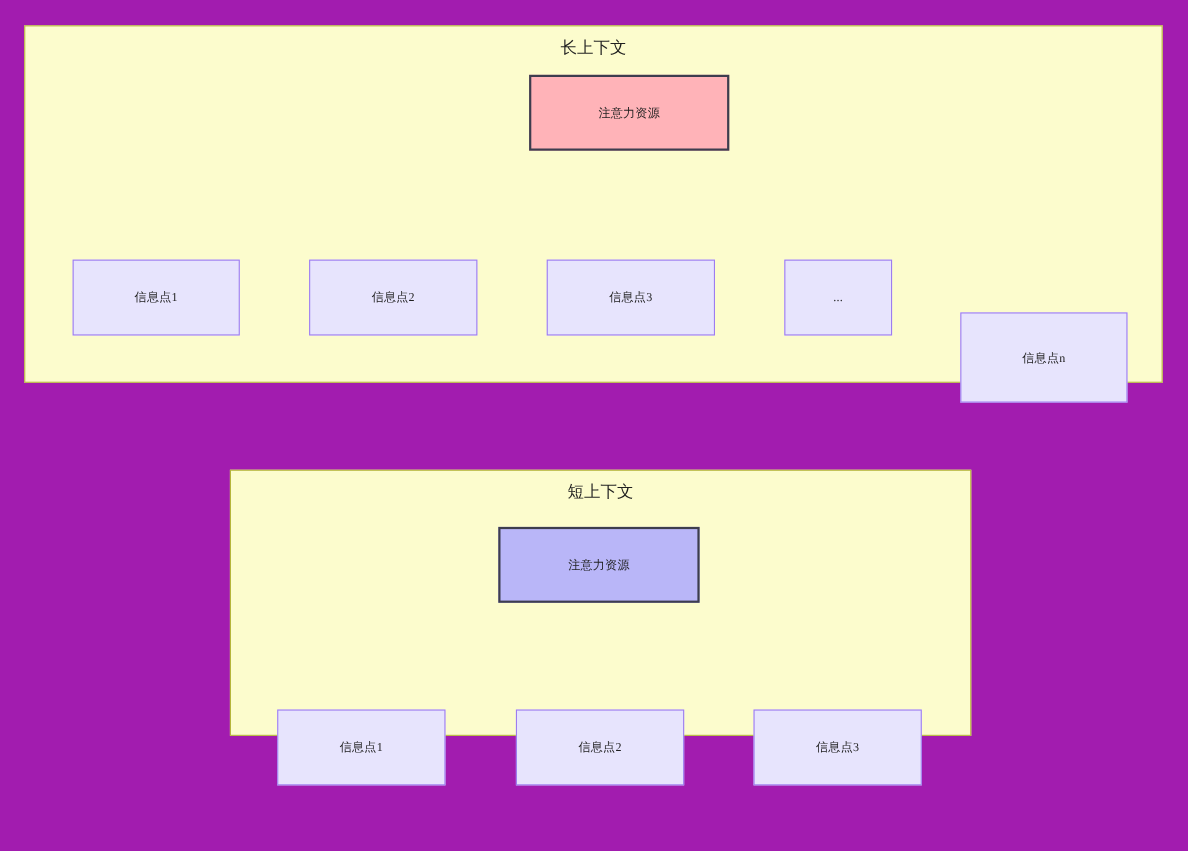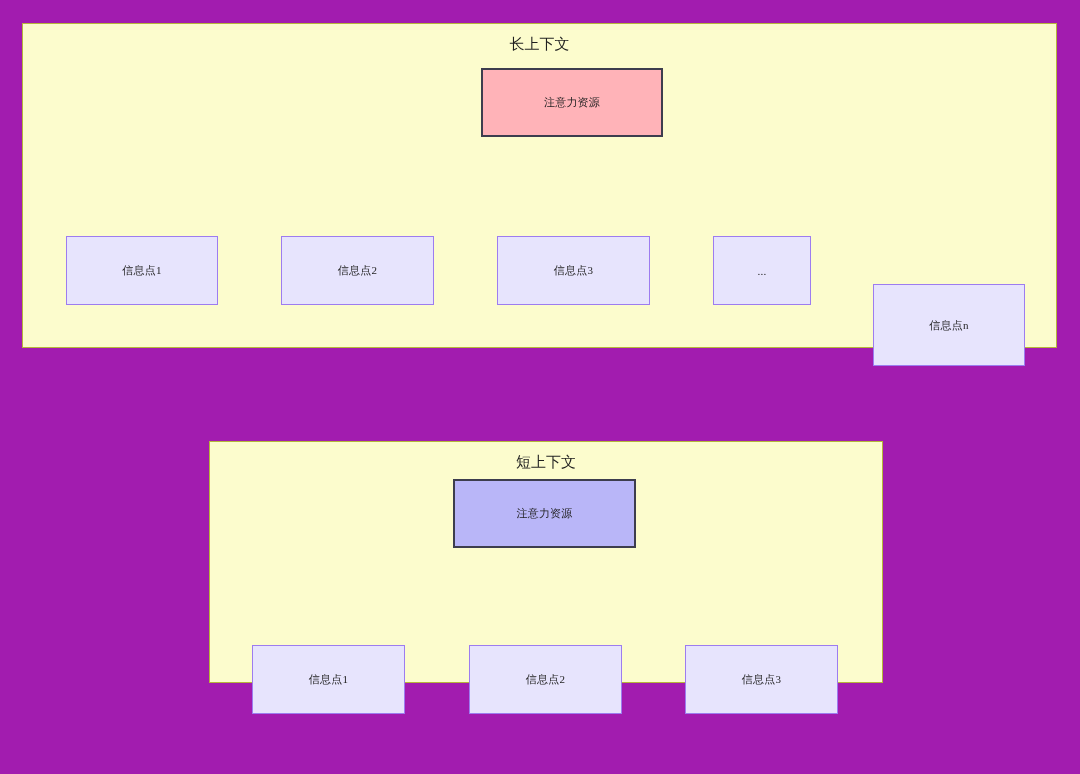--- a/index.html
+++ b/index.html
@@ -22,21 +22,21 @@
   }
 
   
   .group-box {
     position: absolute;
     background: #fcfccd;
     border: 1.5px solid #b5b53b;
     box-sizing: border-box;
   }
   #group-long  { left: 22px;  top: 23px;  width: 1035px; height: 325px; }
-  #group-short { left: 209px; top: 441px; width: 674px;  height: 242px; }
+  #group-short { left: 209px; top: 427px; width: 674px;  height: 242px; }
 
   .group-title {
     position: absolute;
     left: 0;
     right: 0;
     text-align: center;
     font-size: 15px;
     color: #1f1f1f;
     line-height: 1;
     white-space: nowrap;

